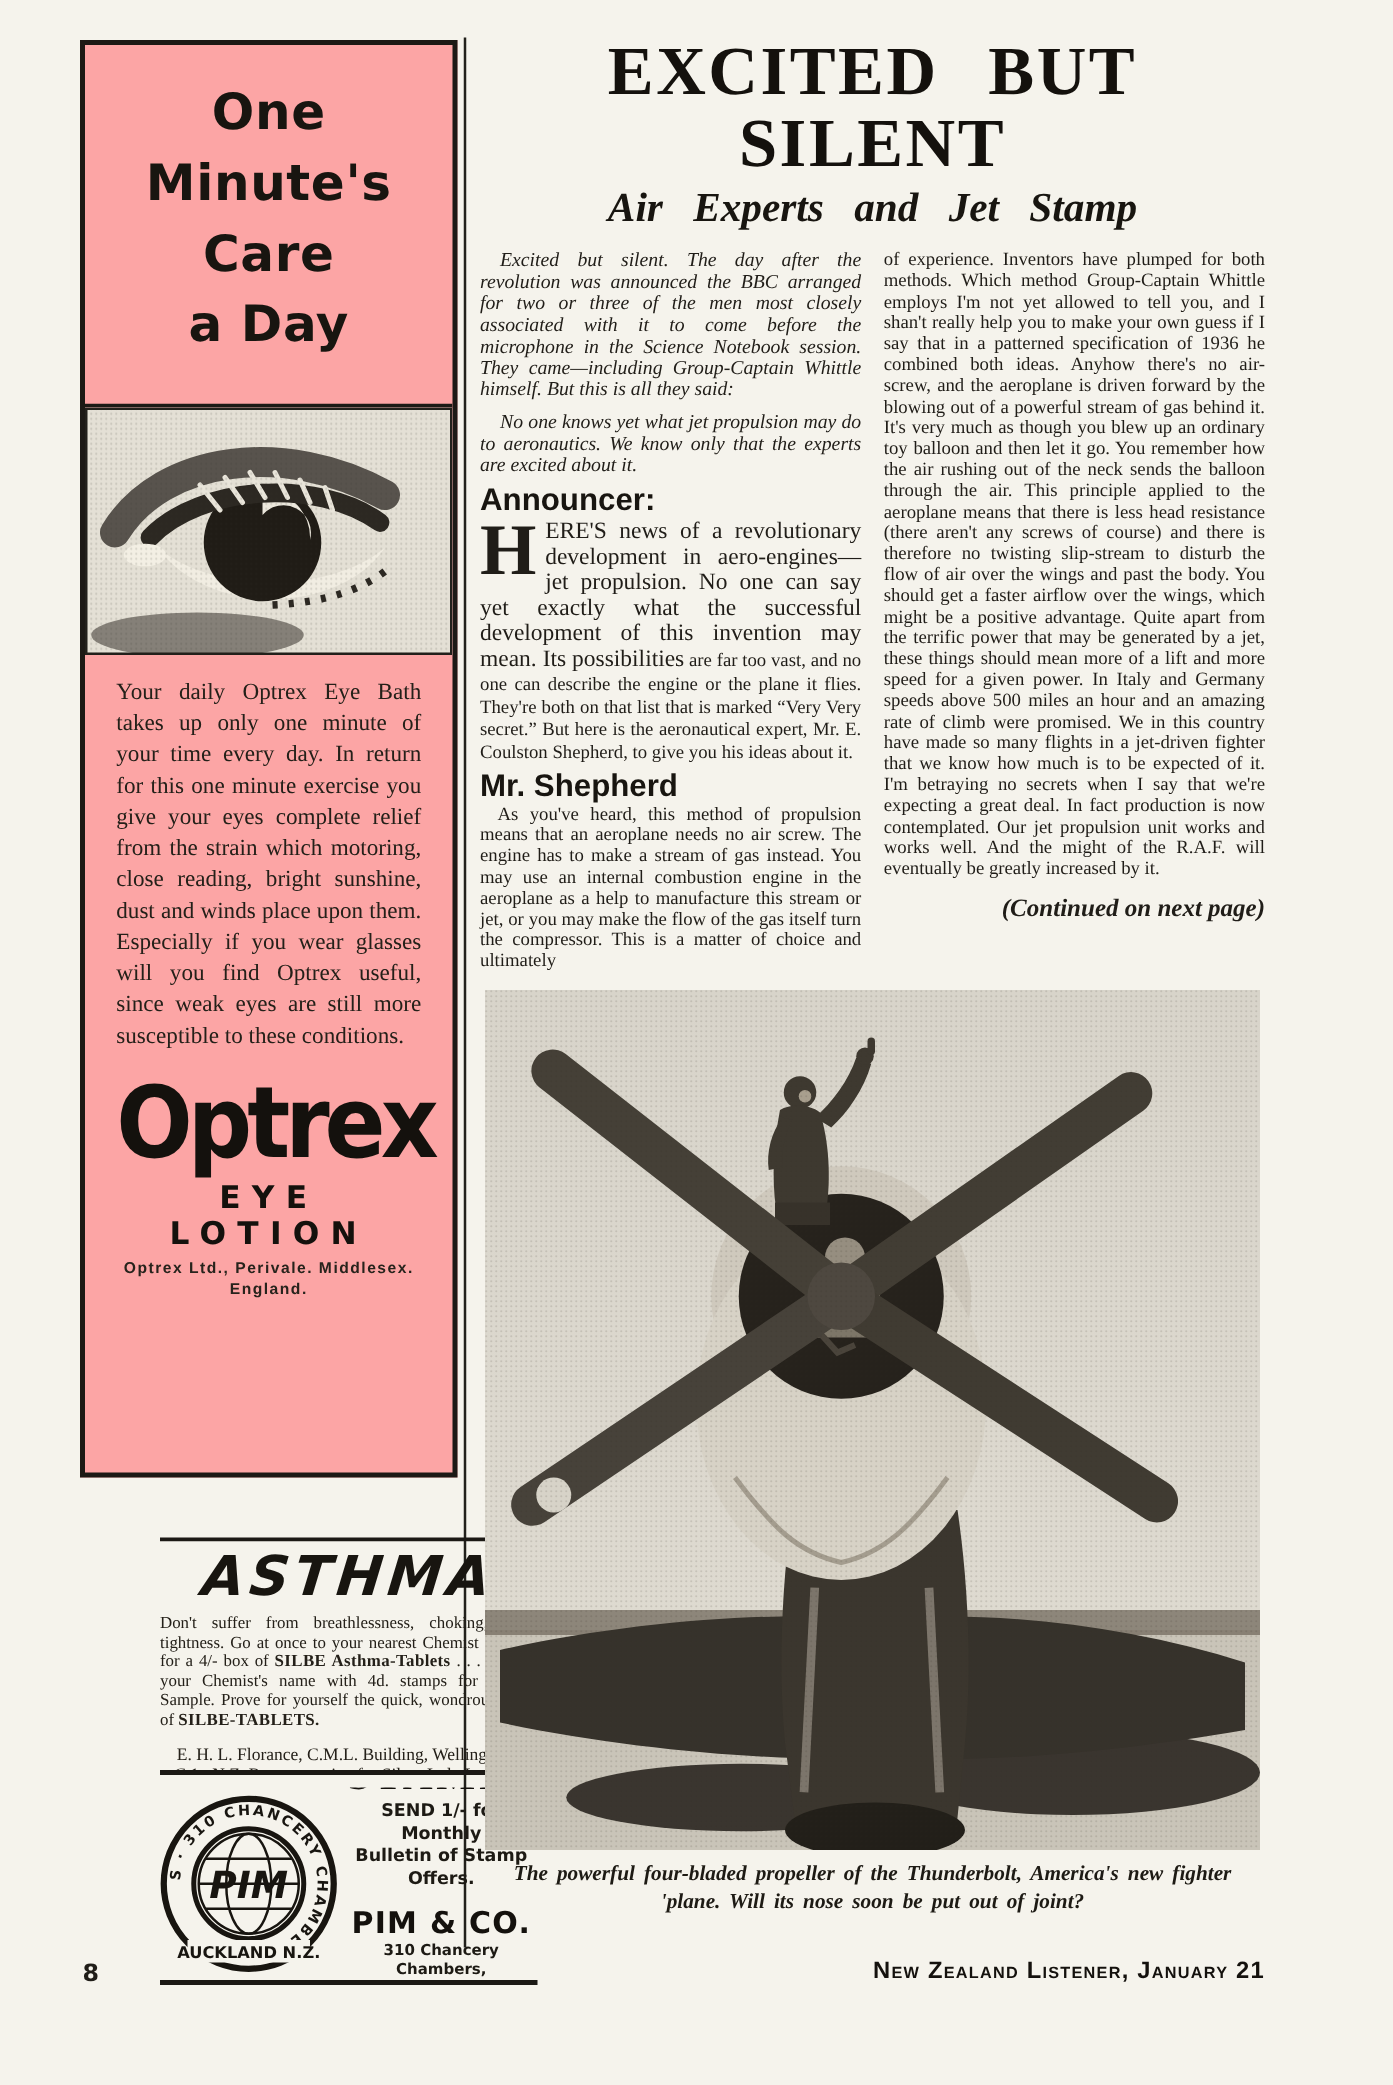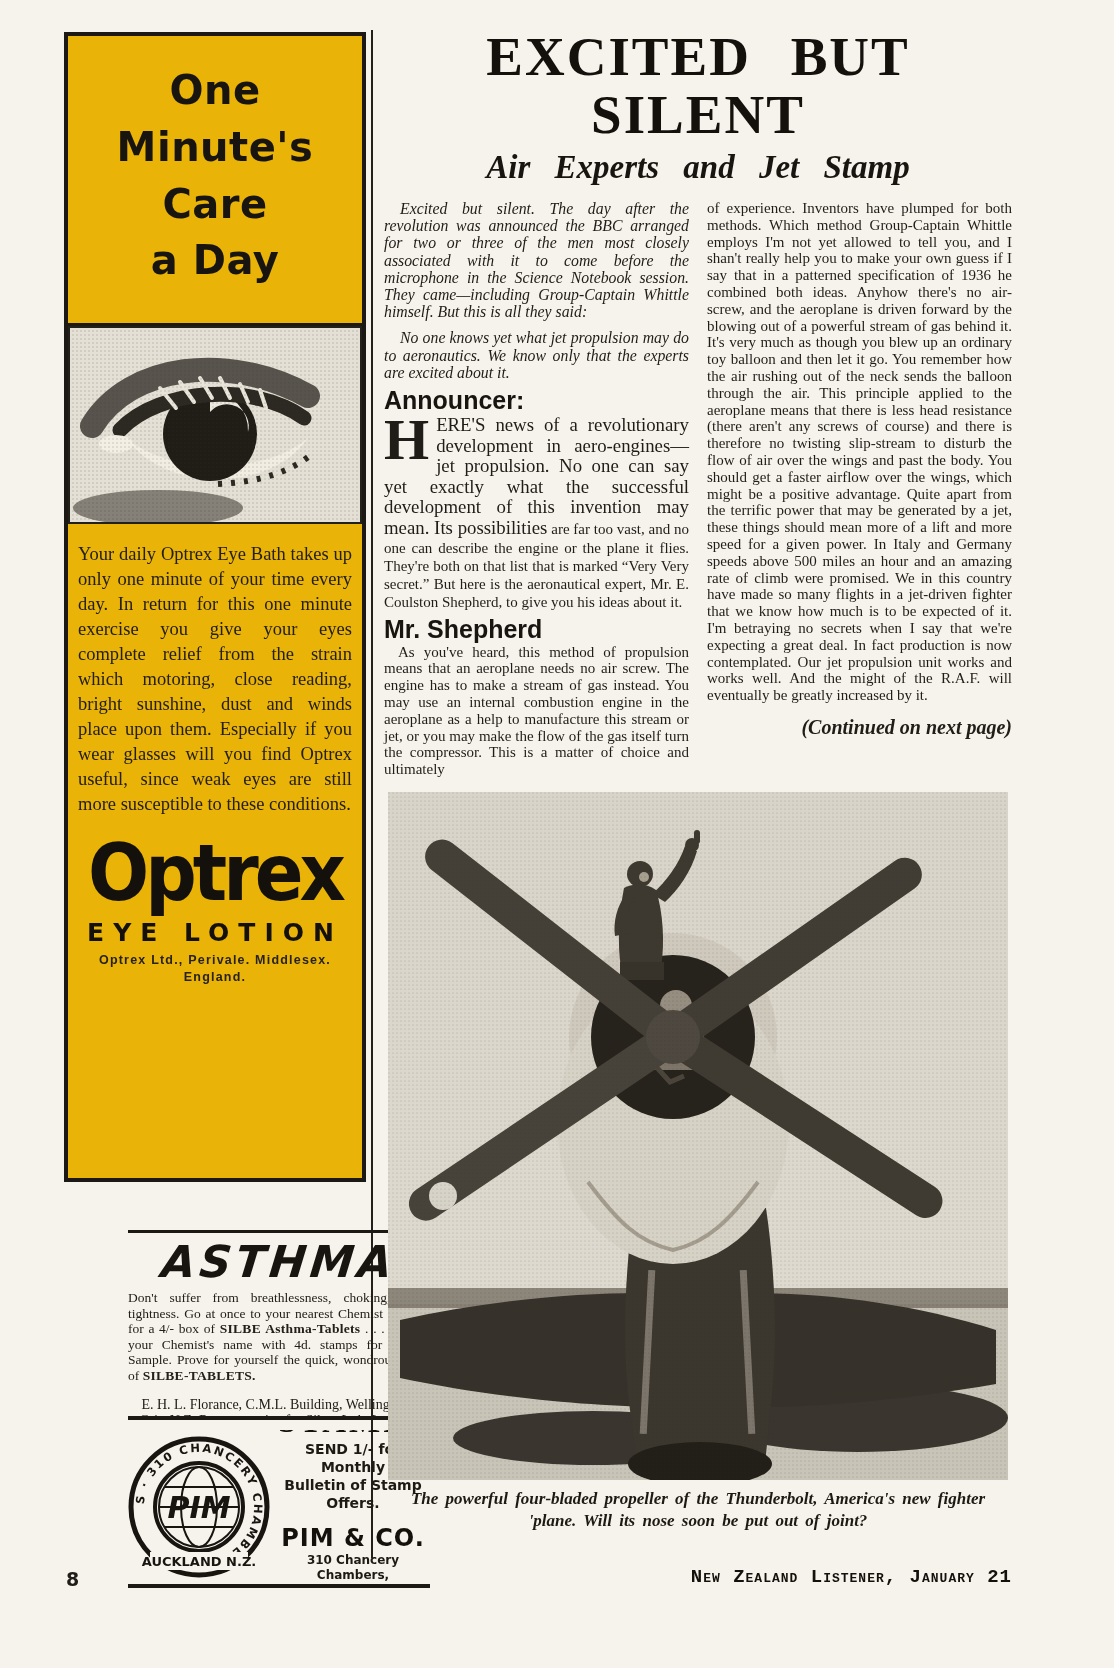--- a/index.html
+++ b/index.html
@@ -7,28 +7,28 @@
   #paper {
     position:relative; width:1114px; height:1668px; margin:0 auto;
     background:#f5f3ec; color:#201d18; overflow:hidden;
     font-family:"Liberation Serif", serif;
   }
   
   .vrule { position:absolute; left:371px; top:30px; width:2px; height:1528px; background:#22201b; }
 
   
   .ads { position:absolute; left:64px; top:32px; width:302px; }
-  .optrex-box { border:4px solid #1c1915; height:1150px; overflow:hidden; background:#eab308; box-sizing:border-box; }
+  .optrex-box { border:4px solid #1c1915; height:1150px; overflow:hidden; background:#fca5a5; box-sizing:border-box; }
   .optrex-head {
     padding:26px 6px 34px; border-bottom:3px solid #1c1915;
     font-family:"DejaVu Sans", sans-serif; font-weight:bold; font-size:40px; line-height:1.42;
     text-align:center; white-space:pre-line; letter-spacing:0.5px; color:#181510;
   }
   .eye-svg { display:block; width:294px; height:198px; }
-  .optrex-inner { padding:4px 10px 10px; }
+  .optrex-inner { padding:4px 25px 10px; }
   .optrex-body {
     margin-top:14px; font-size:18.5px; line-height:25px; text-align:justify; color:#242019;
   }
   .optrex-note {
     margin-top:13px; font-style:italic; font-size:18px; line-height:24px; text-align:justify; color:#242019;
   }
   .optrex-brand {
     margin-top:16px; text-align:center; font-family:"DejaVu Sans", sans-serif; font-weight:bold;
     font-size:72px; line-height:74px; letter-spacing:-4px; color:#14110d; transform:scaleY(1.1);
   }
@@ -90,21 +90,21 @@
   .continued { margin:12px 0 0; text-align:right; font-style:italic; font-weight:bold; font-size:20px; }
   .photo-svg { display:block; margin:14px auto 0; width:620px; height:688px; }
   .caption {
     margin:8px 0 0; text-align:center; font-style:italic; font-weight:bold;
     font-size:17px; line-height:22px; white-space:pre-line; word-spacing:3px; color:#1d1a14;
   }
 
   
   .pageno { position:absolute; left:66px; top:1568px; font-family:"DejaVu Sans", sans-serif; font-weight:bold; font-size:19px; }
   .footer {
-    position:absolute; right:102px; top:1566px; font-family:Liberation Mono, monospace; font-weight:bold;
+    position:absolute; right:102px; top:1566px; font-family:Liberation Sans, sans-serif; font-weight:bold;
     font-size:19px; font-variant:small-caps; letter-spacing:1px; color:#14110d;
   }
 </style>
 </head>
 <body>
 
 <div id="paper">
 
   <div class="vrule"></div>
 

